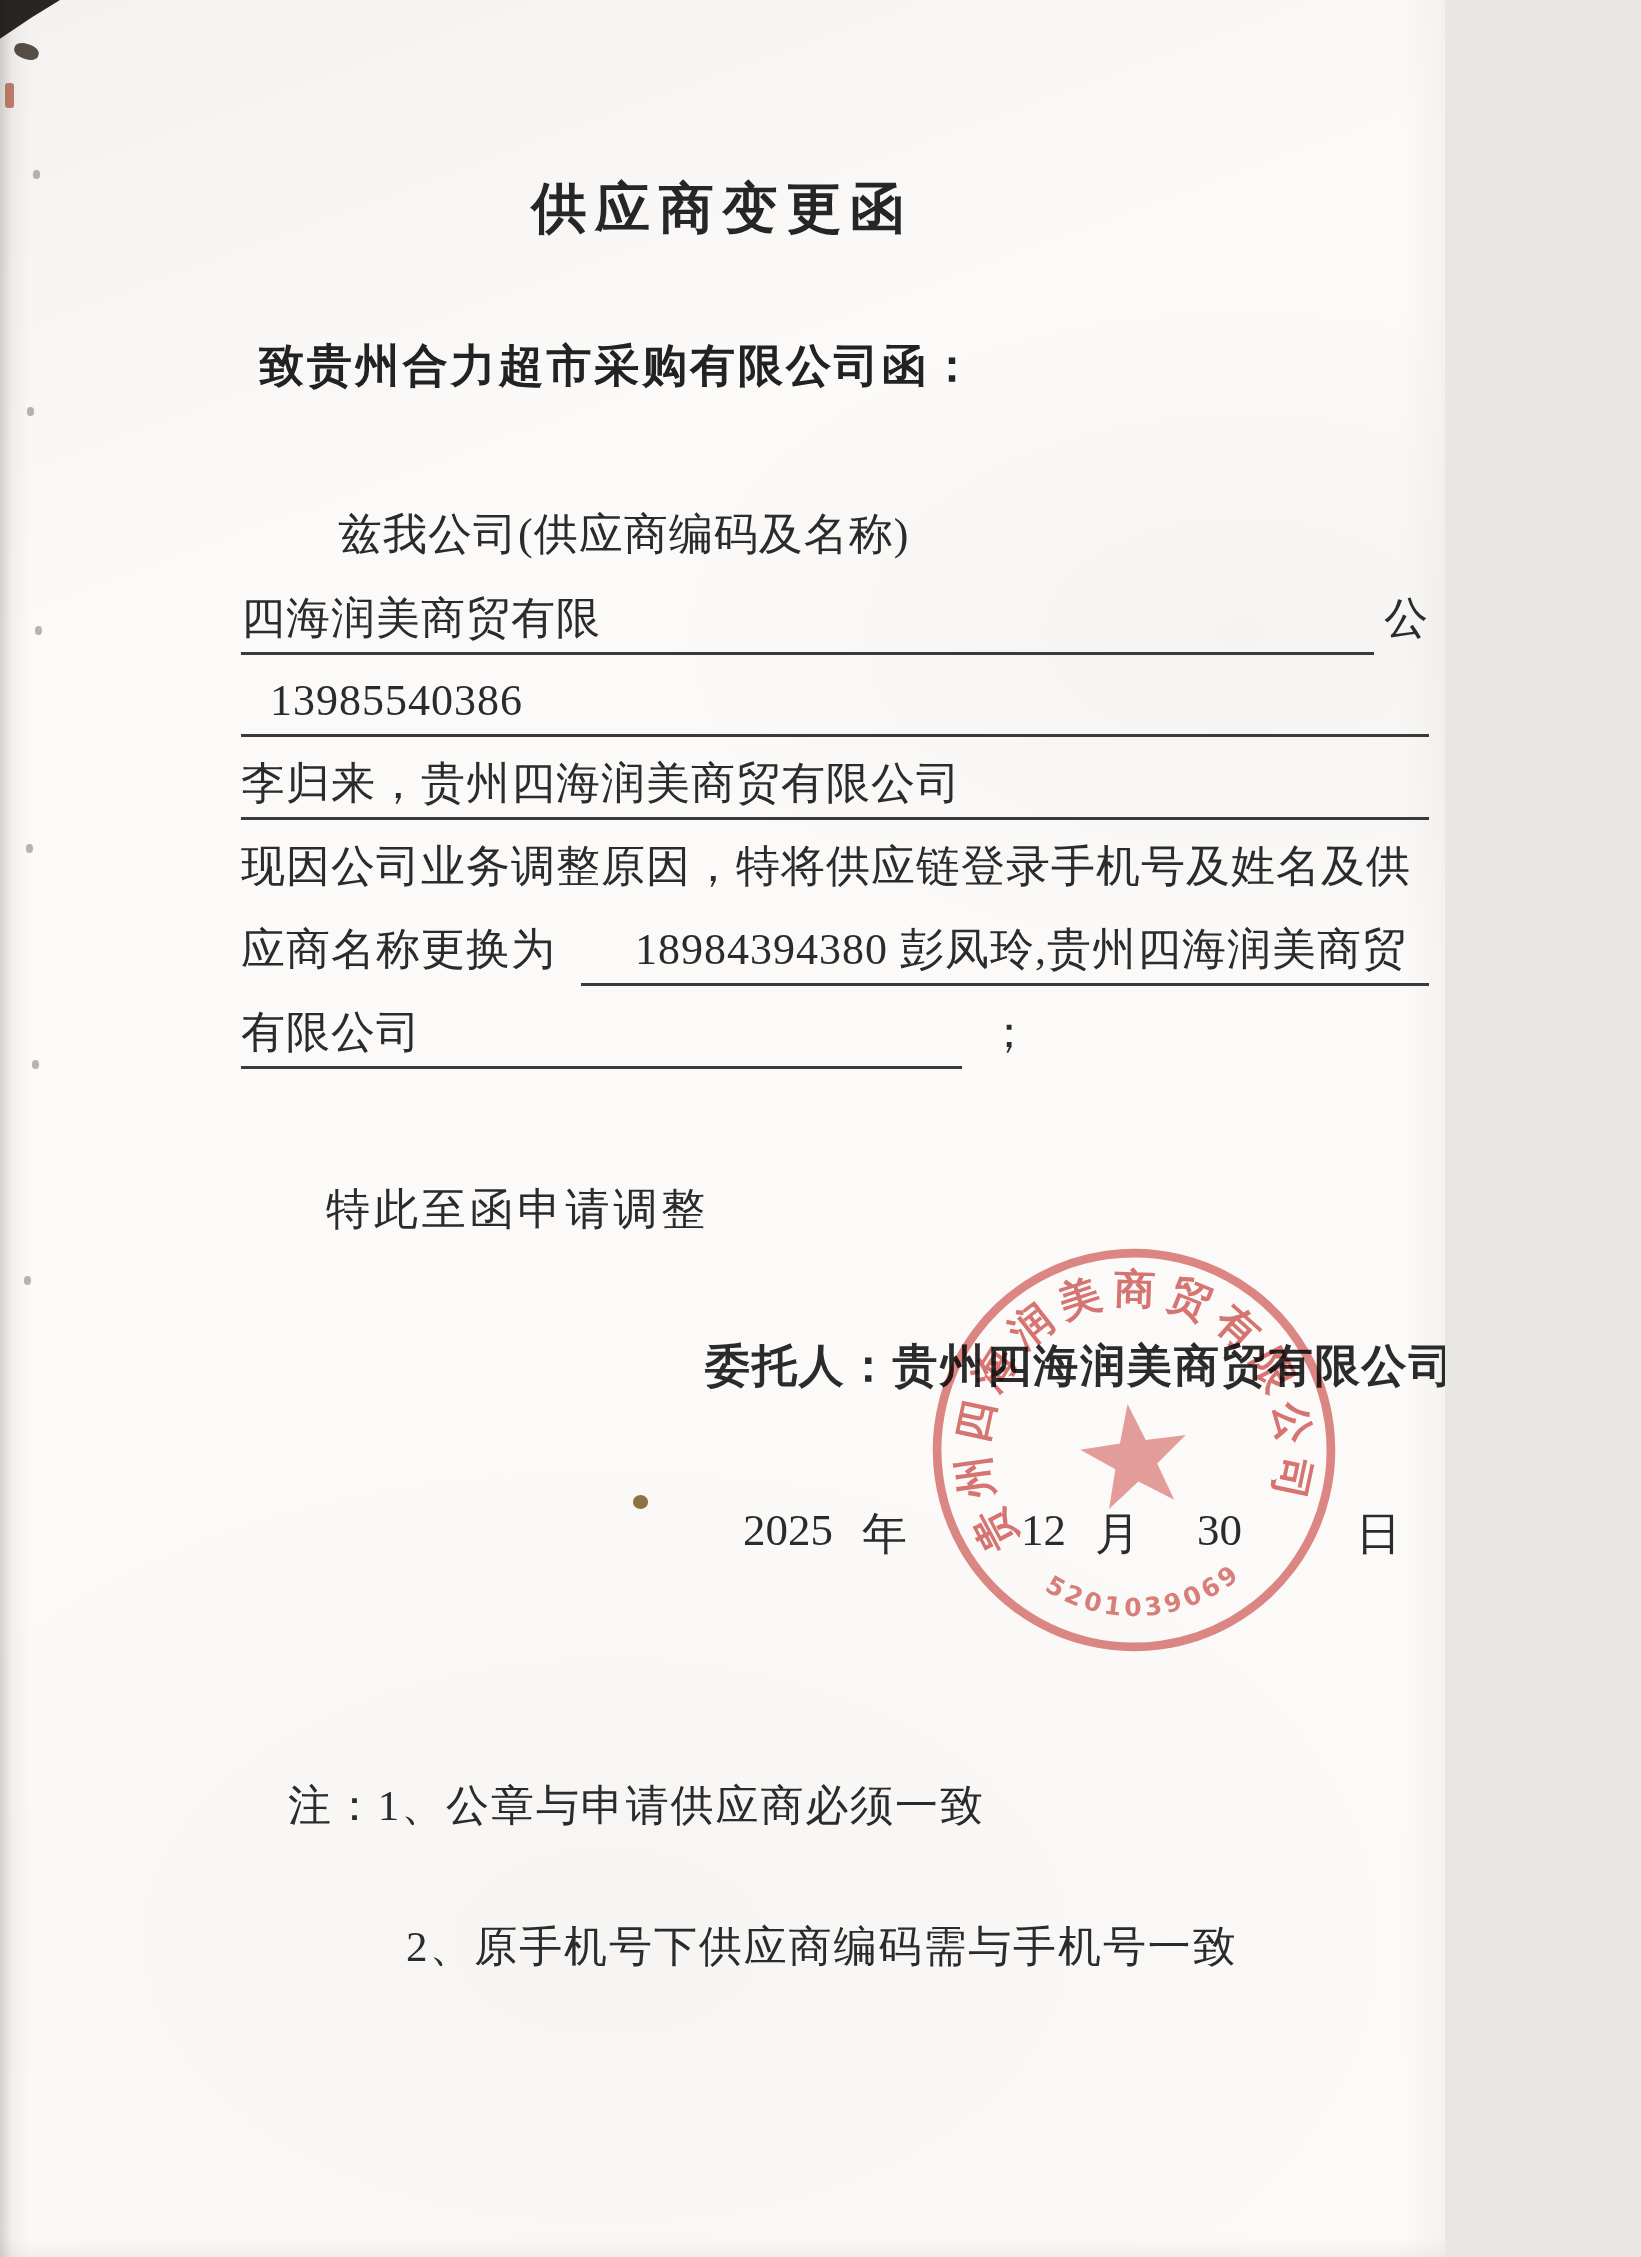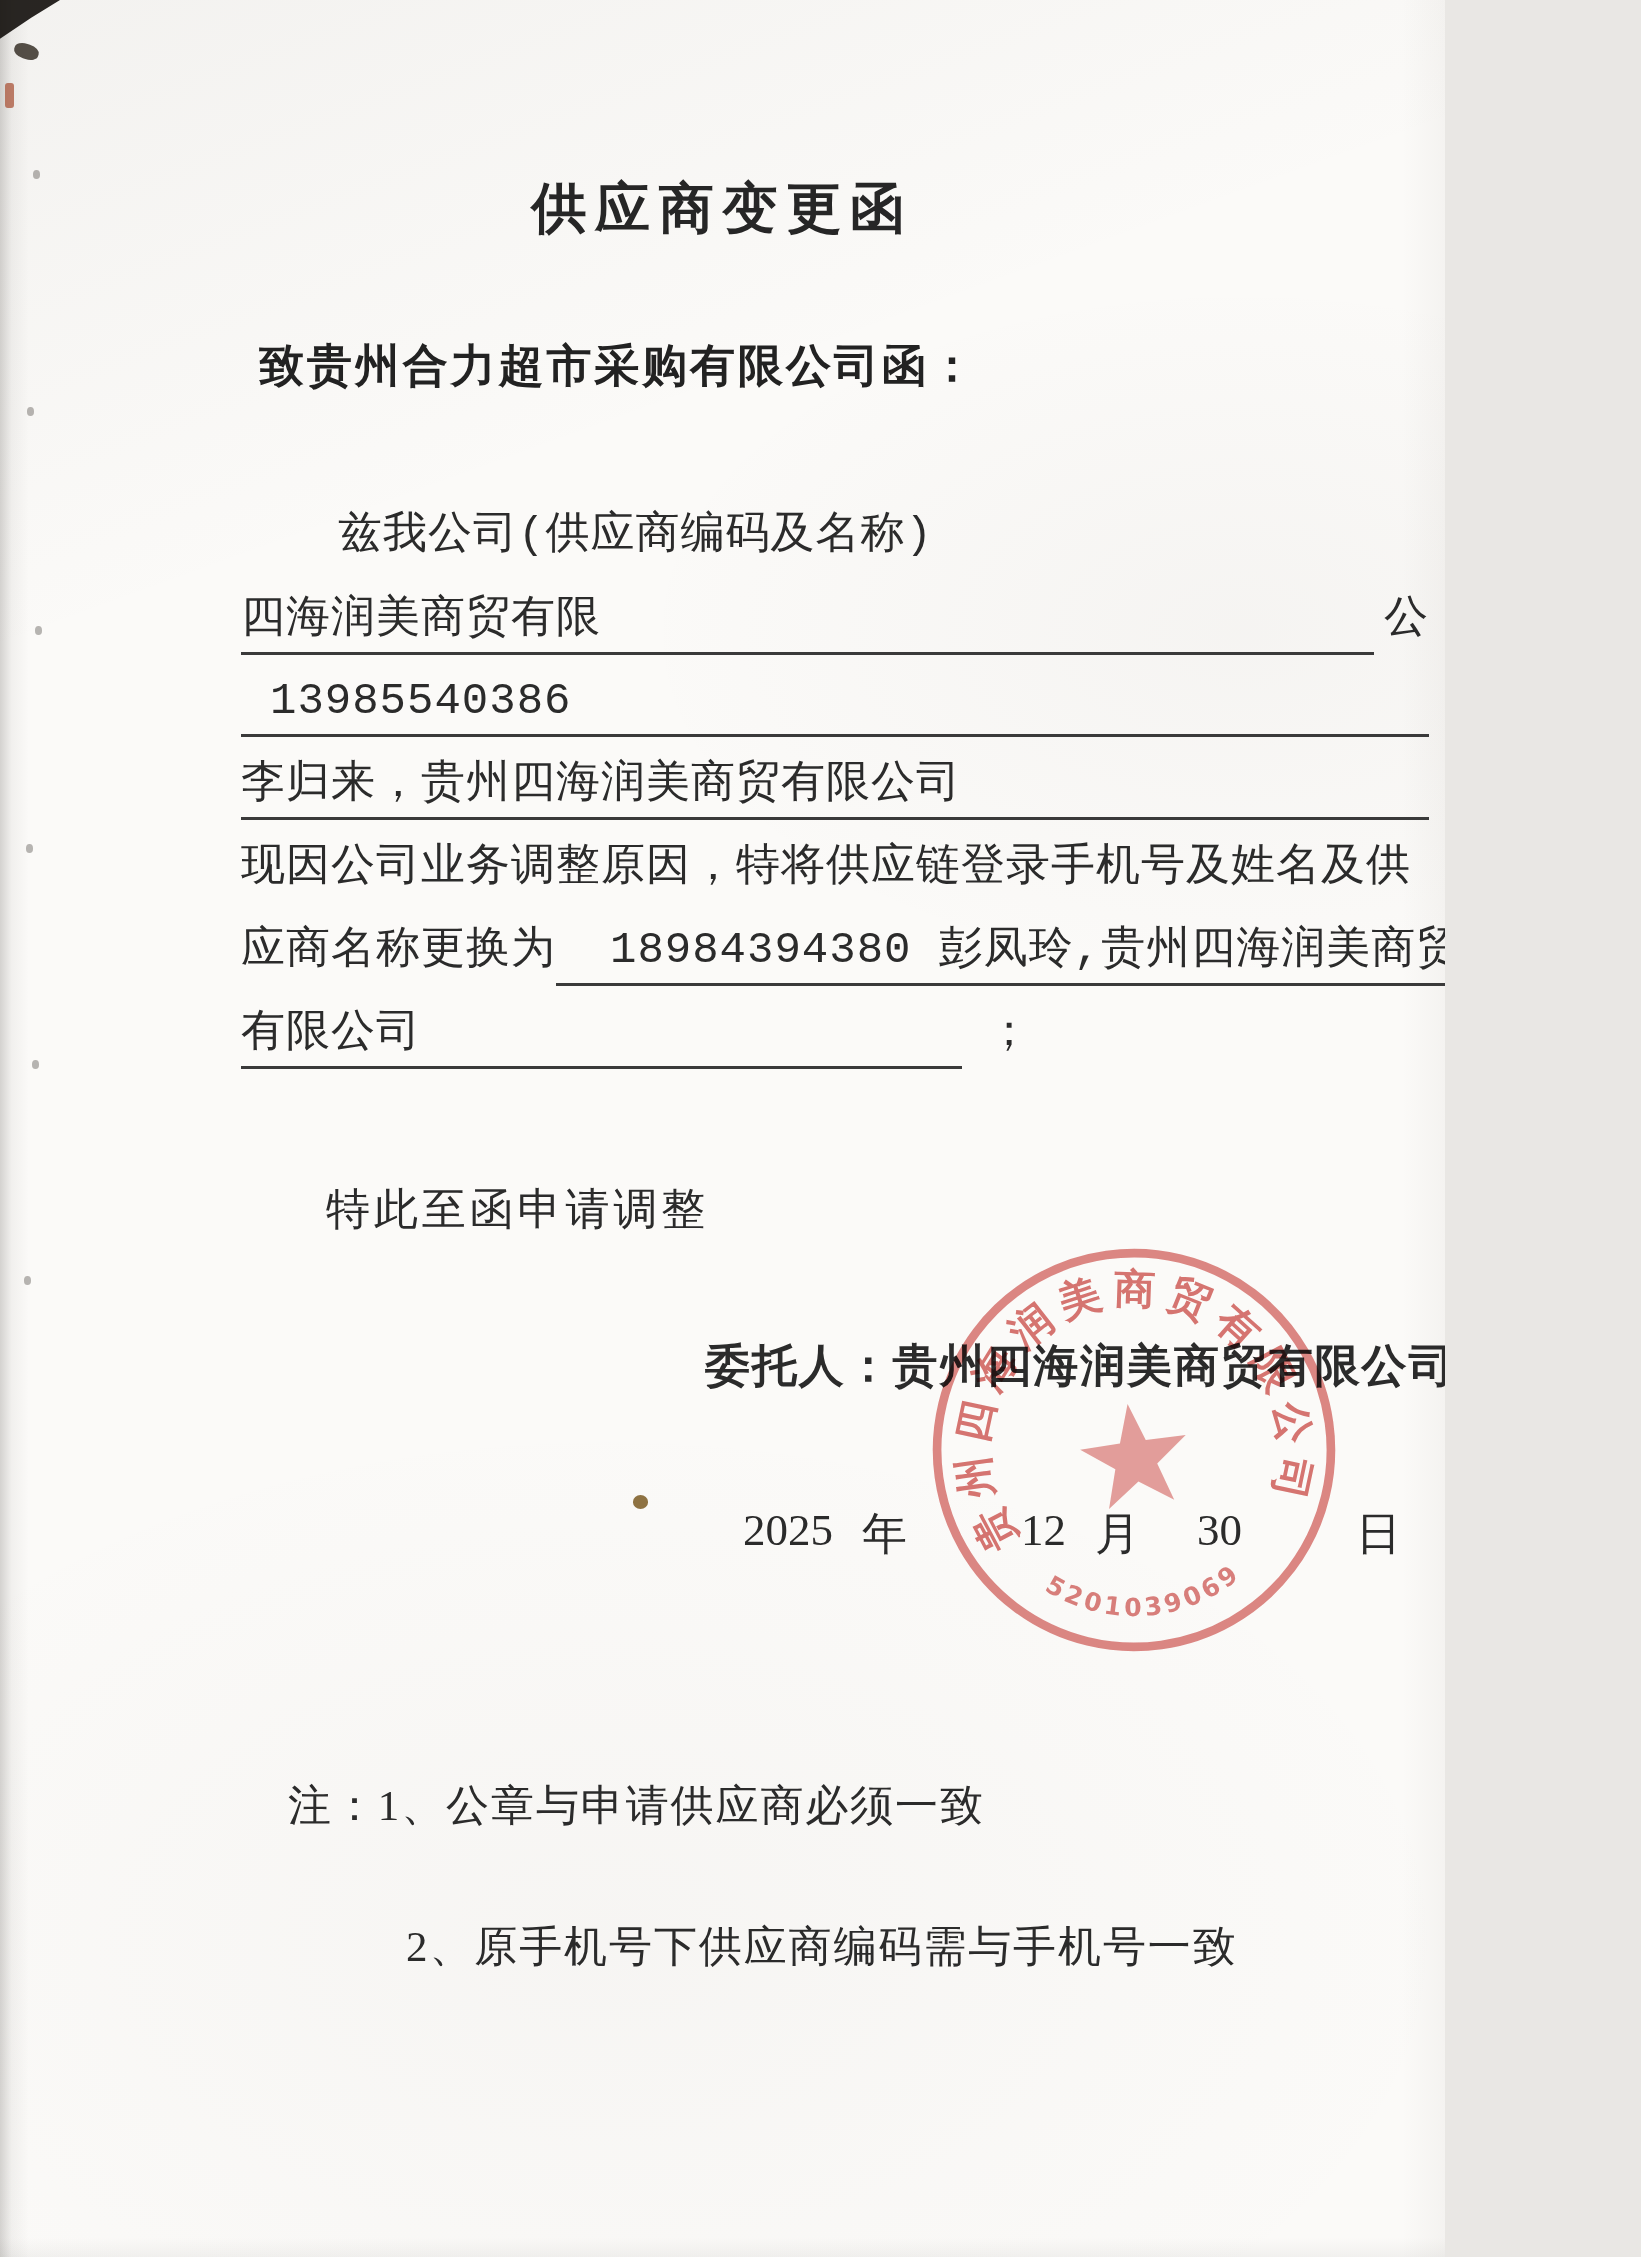--- a/index.html
+++ b/index.html
@@ -30,21 +30,21 @@
     position:absolute; left:259px; top:336px;
     font-size:45px; font-weight:700; letter-spacing:2.9px; color:#222;
   }
 
   .bline {
     position:absolute; left:241px; width:1188px;
     font-size:44px; font-weight:500; letter-spacing:1px;
     display:flex; align-items:flex-end; white-space:nowrap;
     line-height:50px;
   }
-  .bline > span { padding-bottom:7.7px; border-bottom:3.9px solid transparent;font-family:Liberation Mono, monospace; }
+  .bline > span { padding-bottom:7.7px; border-bottom:3.9px solid transparent; }
   .bline > .uline { border-bottom-color:#3a3a3a; }
   .fill { flex:1 1 auto; }
   .indent { width:97px; }
   .gap { width:25px; }
   .vpad { padding-left:29px; padding-right:27px; }
   .fill7 { flex:0 0 541px; }
 
   .closing {
     position:absolute; left:290px; top:1180px;
     font-size:44px; font-weight:500; letter-spacing:3.9px;margin-left:36px;

